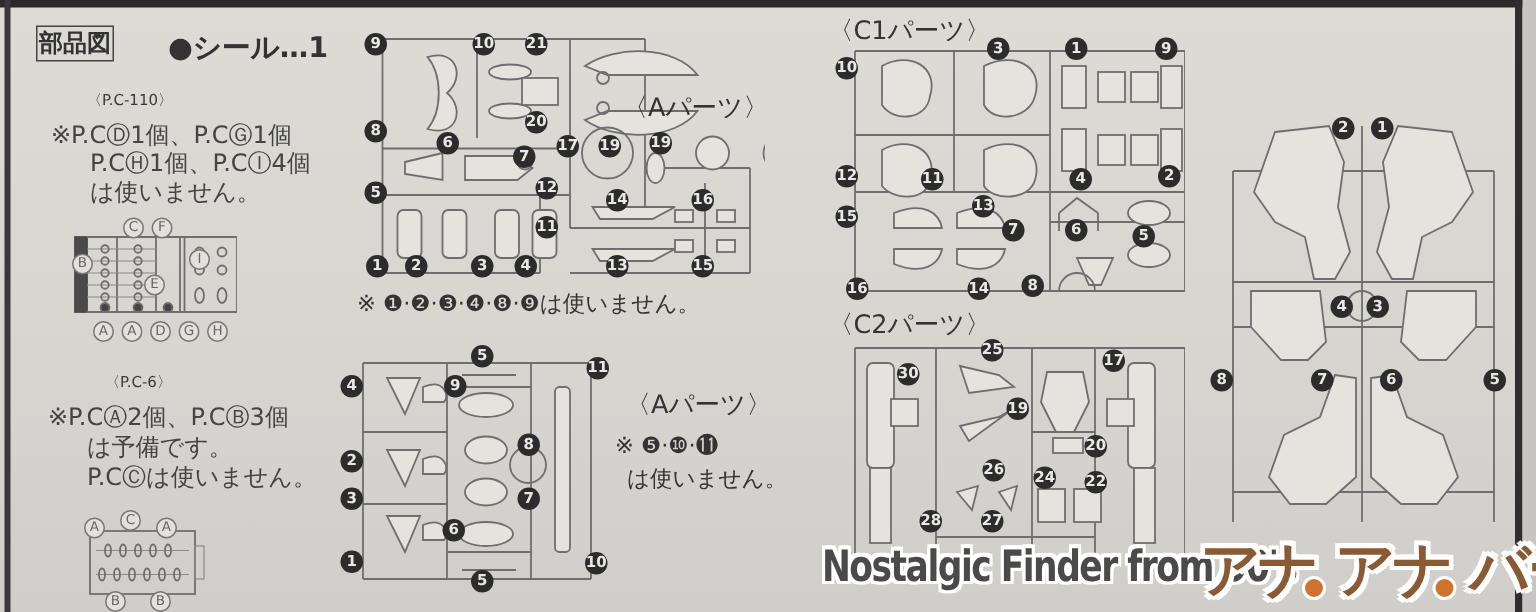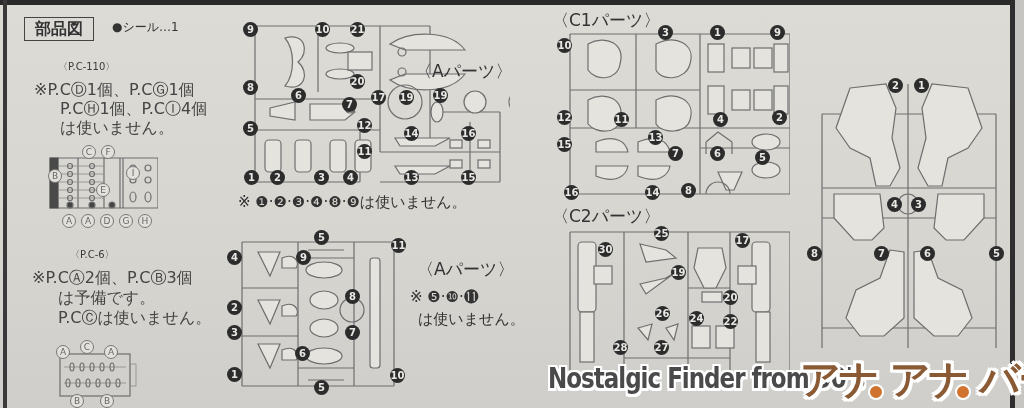--- a/index.html
+++ b/index.html
@@ -14,25 +14,25 @@
     position: absolute; left: 0; top: 0; width: 1024px; height: 408px;
     background: linear-gradient(180deg, #dcdbd6 0%, #d6d5d0 60%, #cfceca 100%);
   }
   .frame-top { position:absolute; left:0; top:0; width:1024px; height:5px; background:#2b2a2a; }
   .frame-left { position:absolute; left:3px; top:0; width:4px; height:408px; background:#3a3838; }
   .frame-right { position:absolute; left:1010px; top:0; width:5px; height:408px; background:#2f2d2d; }
   .frame-right-shade { position:absolute; left:1015px; top:0; width:9px; height:408px; background:#c6c5c1; }
 
   .abs { position: absolute; }
   .title-box {
-    left: 24px; top: 17px; width: 70px; height: 24px;
+    left: 24px; top: 17px; width: 52px; height: 24px;
     border: 1.5px solid #444; font-size: 16px; font-weight: bold;
     display:flex; align-items:center; justify-content:center; color:#333;text-align:right;
   }
-  .seal { left: 112px; top: 19px; font-size: 12px; font-weight: normal; color:#333; white-space:nowrap; }
+  .seal { left: 112px; top: 19px; font-size: 19px; font-weight: bold; color:#333; white-space:nowrap; }
   .h-label { font-size: 10px; color:#3a3a3a; white-space:nowrap; }
   .note { font-size: 16px; line-height: 19px; color:#444; white-space:nowrap;margin-left:26px; }
   .note .ind { padding-left: 26px; display:block; }
   .parts-title { font-size: 17px; color:#333; white-space:nowrap; }
   .note-big { font-size: 15px; line-height: 21px; color:#333; white-space:nowrap; }
 
   .num {
     position:absolute; width:15px; height:15px; border-radius:50%;
     background:#2c2c2c; color:#e8e8e4; font-size:10px; font-weight:bold;
     display:flex; align-items:center; justify-content:center; line-height:1;

